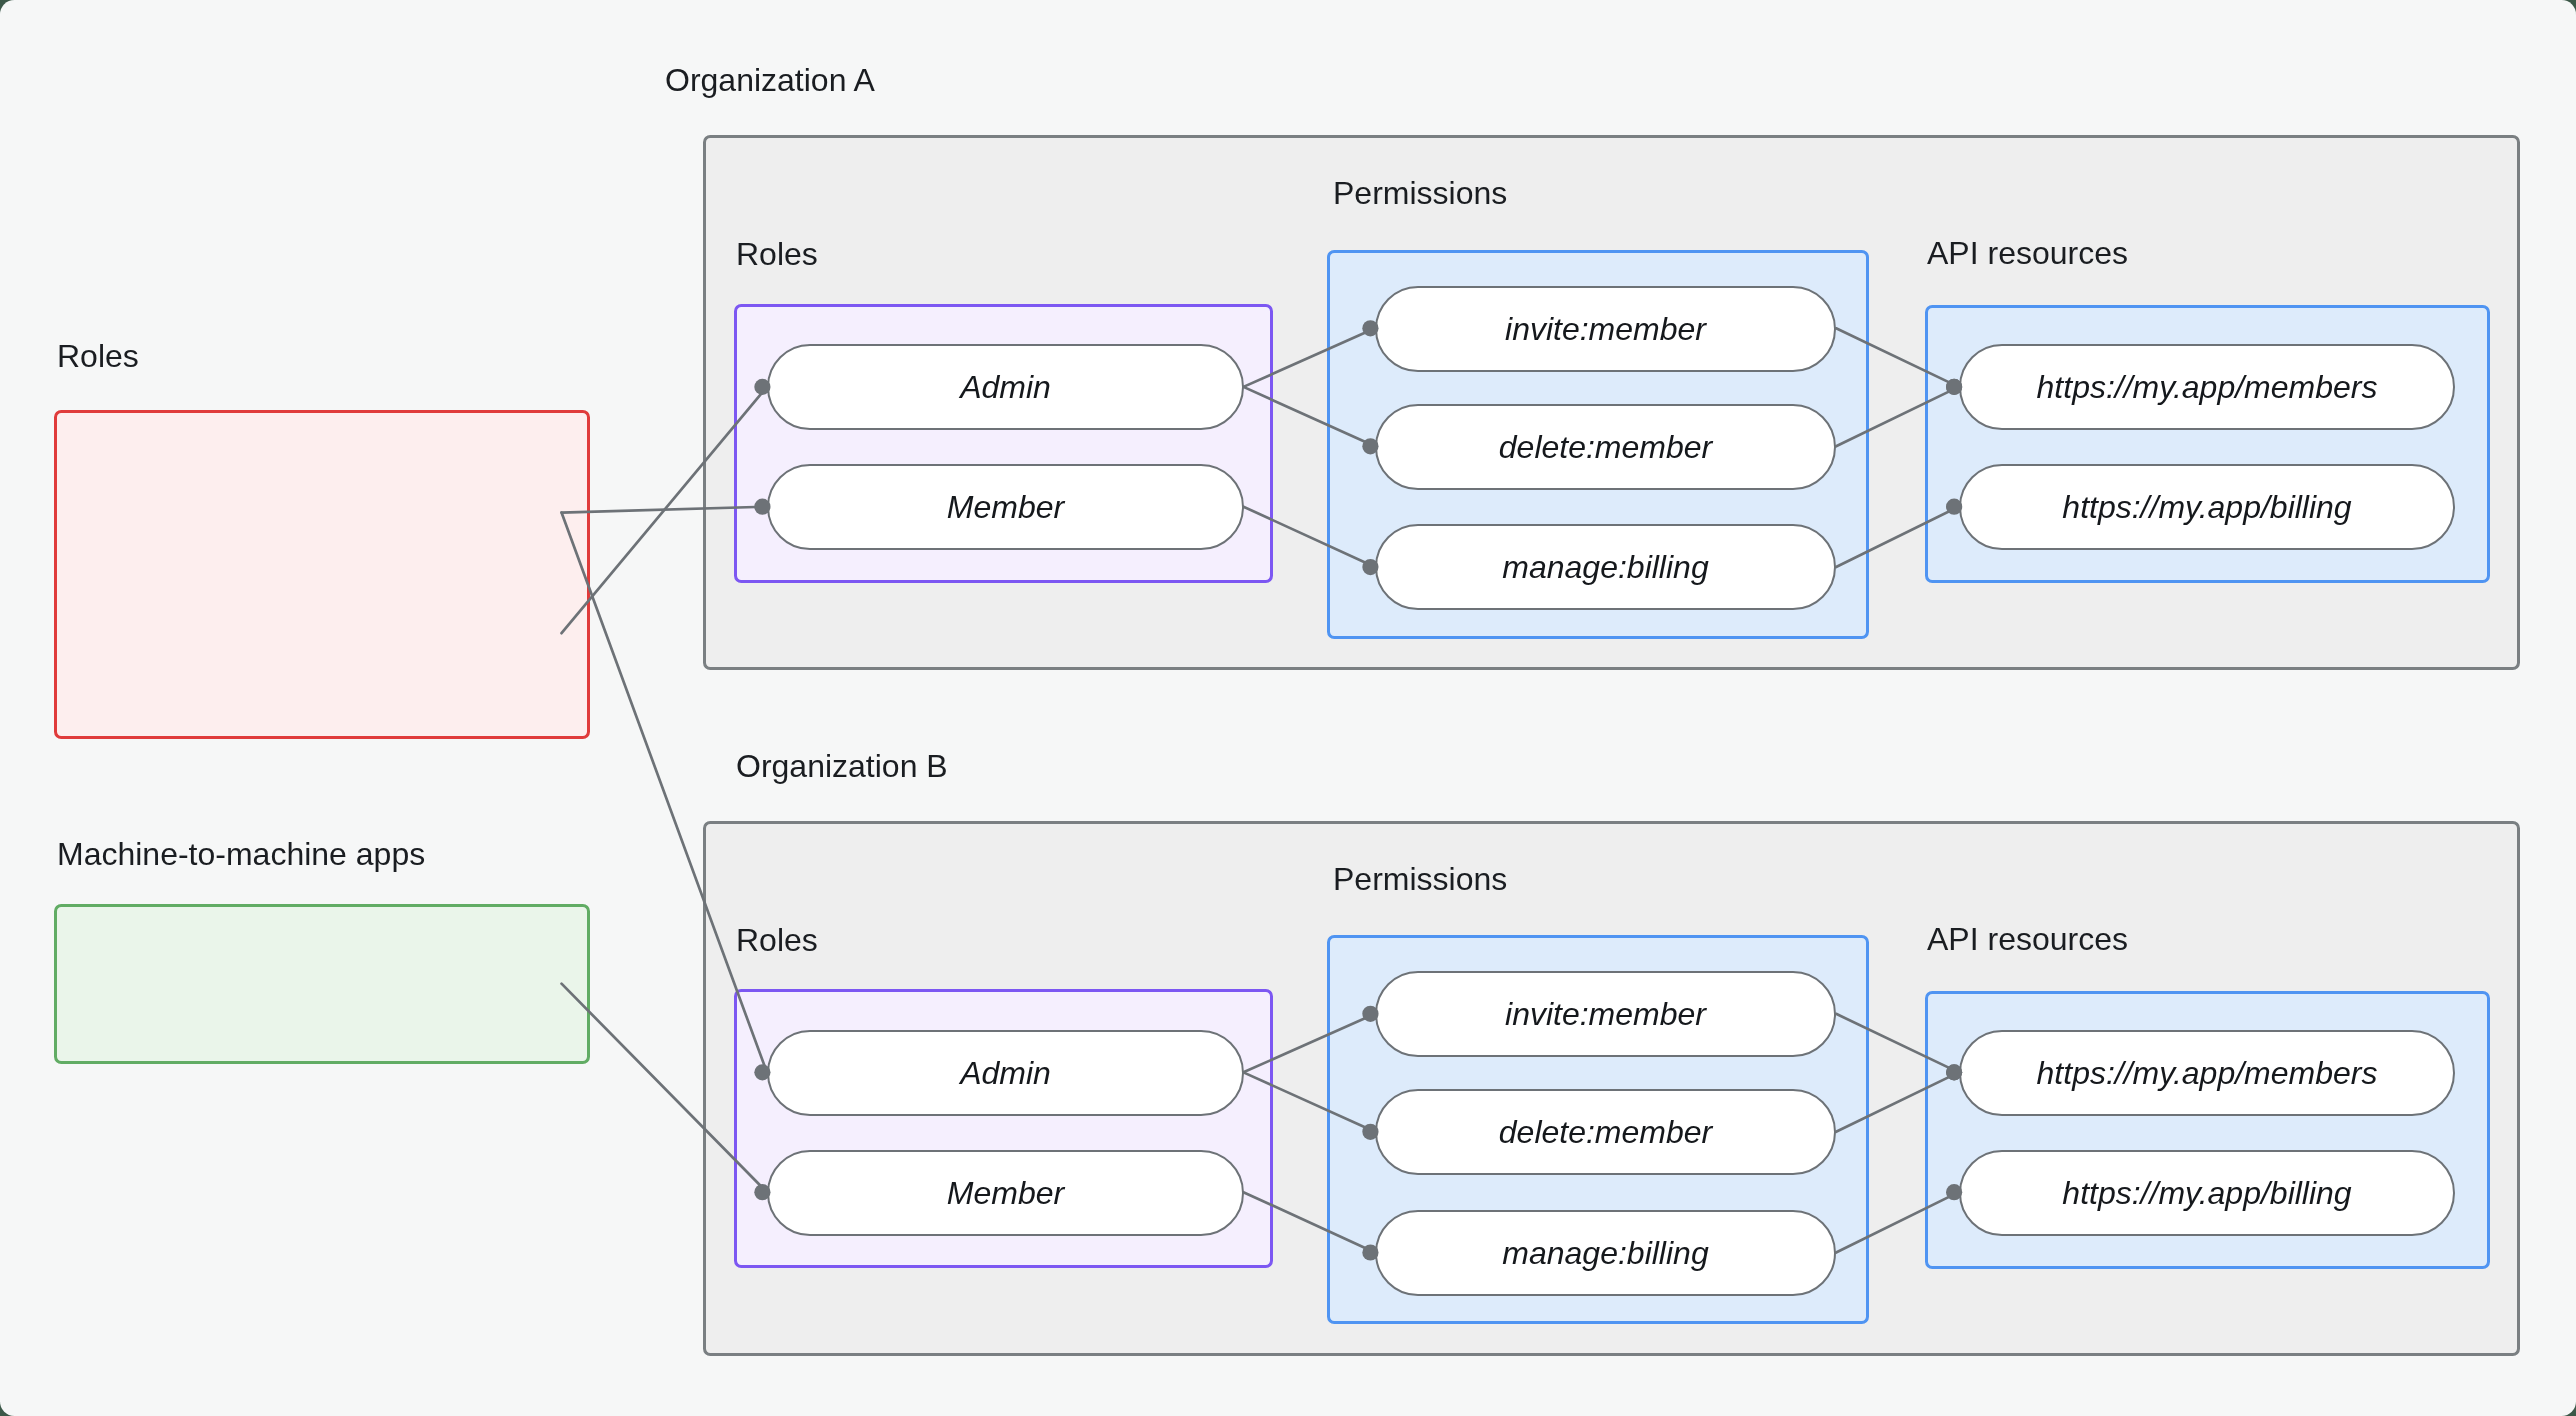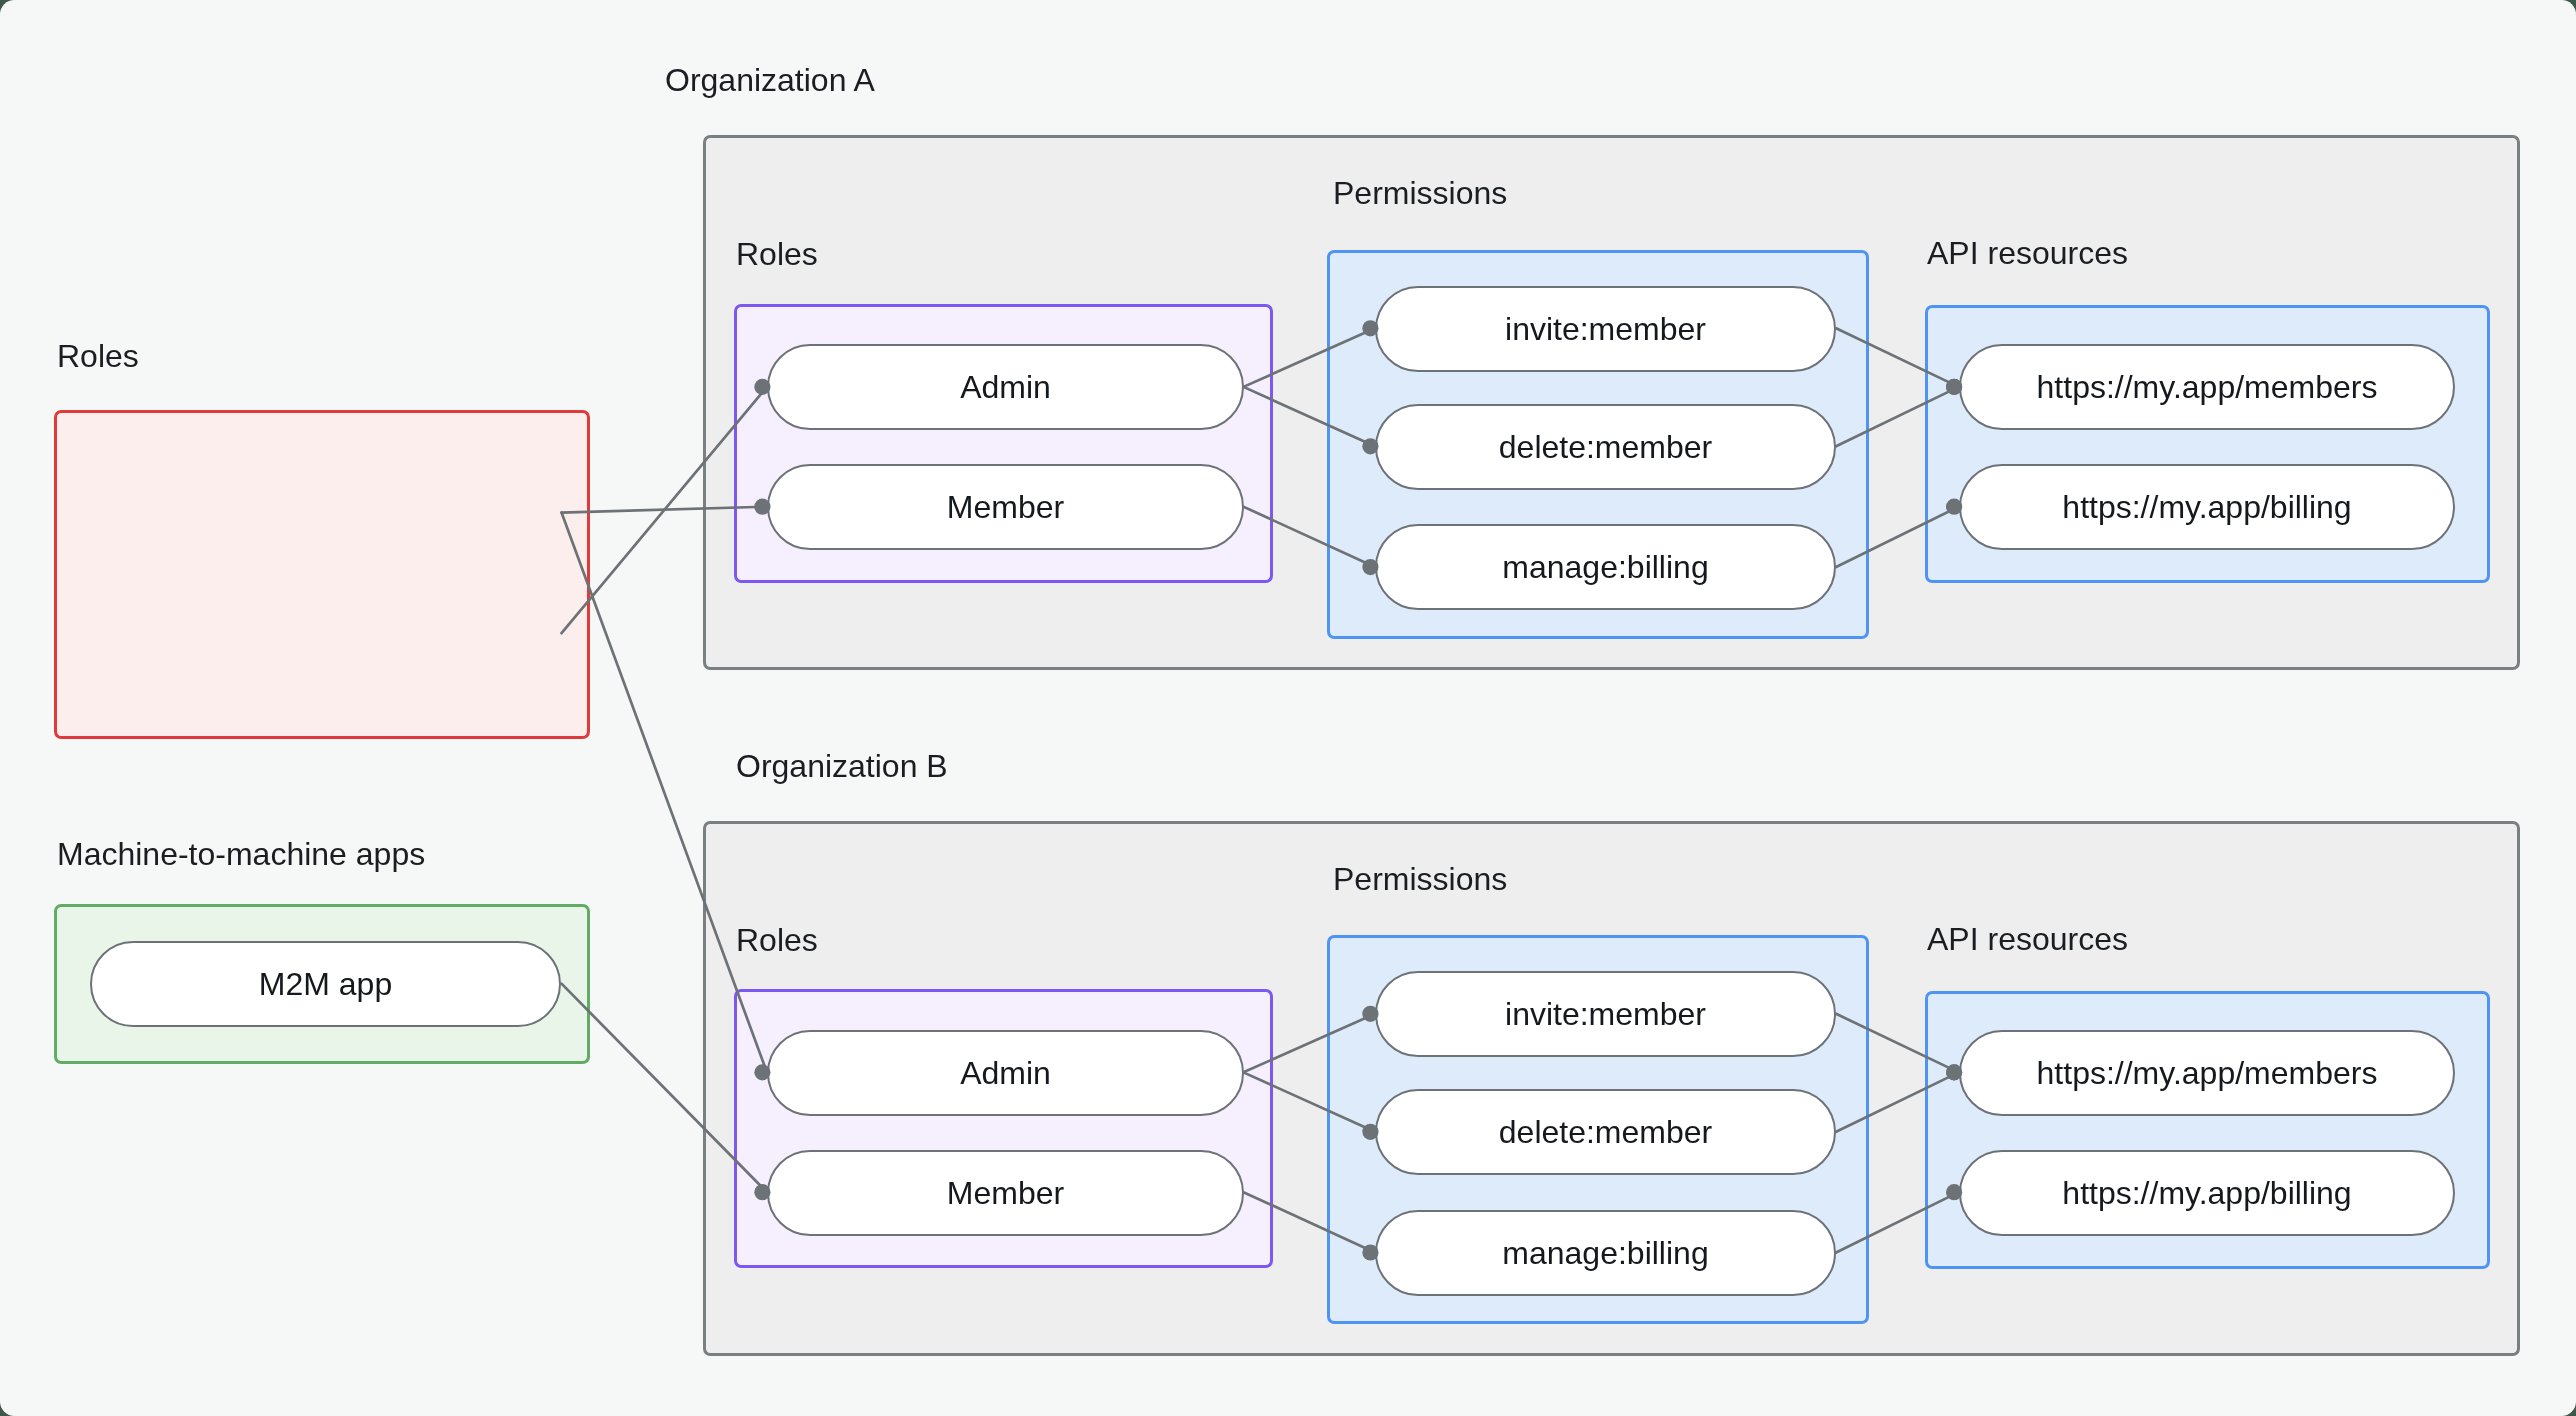--- a/index.html
+++ b/index.html
@@ -18,37 +18,34 @@
   }
   .group{position:absolute;box-sizing:border-box;border-radius:7.2px;}
   .group.red{background:#fdeeee;border:3.6px solid #e03b3b;}
   .group.green{background:#eaf5ea;border:3.6px solid #61ac64;}
   .group.purple{background:#f5effe;border:3.6px solid #7c57f2;}
   .group.blue{background:#ddebfb;border:3.6px solid #4f94f2;}
   .pill{
     position:absolute;box-sizing:border-box;background:#ffffff;
     border:2.7px solid #6d7277;border-radius:54px;
     display:flex;align-items:center;justify-content:center;
-    font-size:32px;font-weight:400;color:#15181c;white-space:nowrap;
+    font-size:32px;font-weight:400;color:#15181c;white-space:nowrap;font-style:italic;
   }
   #wires{position:absolute;left:0;top:0;width:2576px;height:1416px;pointer-events:none;}
 </style>
 </head>
 <body>
 
 <div class="canvas">
 
   <div class="lbl" style="left:57px;top:335px">Roles</div>
   <div class="group red" style="left:54px;top:410px;width:536px;height:329px"></div>
 
   <div class="lbl" style="left:57px;top:833px">Machine-to-machine apps</div>
   <div class="group green" style="left:54px;top:904px;width:536px;height:160px"></div>
-  <div class="pill" style="left:90px;top:941px;width:471px;height:86px">
-    <span>M2M app</span>
-  </div>
 
   <div class="lbl" style="left:665px;top:59px">Organization A</div>
   <div class="org" style="left:703px;top:135px;width:1817px;height:535px"></div>
 
   <div class="lbl" style="left:736px;top:233px">Roles</div>
   <div class="group purple" style="left:734px;top:304px;width:539px;height:279px"></div>
   <div class="pill" style="left:767px;top:344px;width:477px;height:86px">
     <span>Admin</span>
   </div>
   <div class="pill" style="left:767px;top:464px;width:477px;height:86px">

